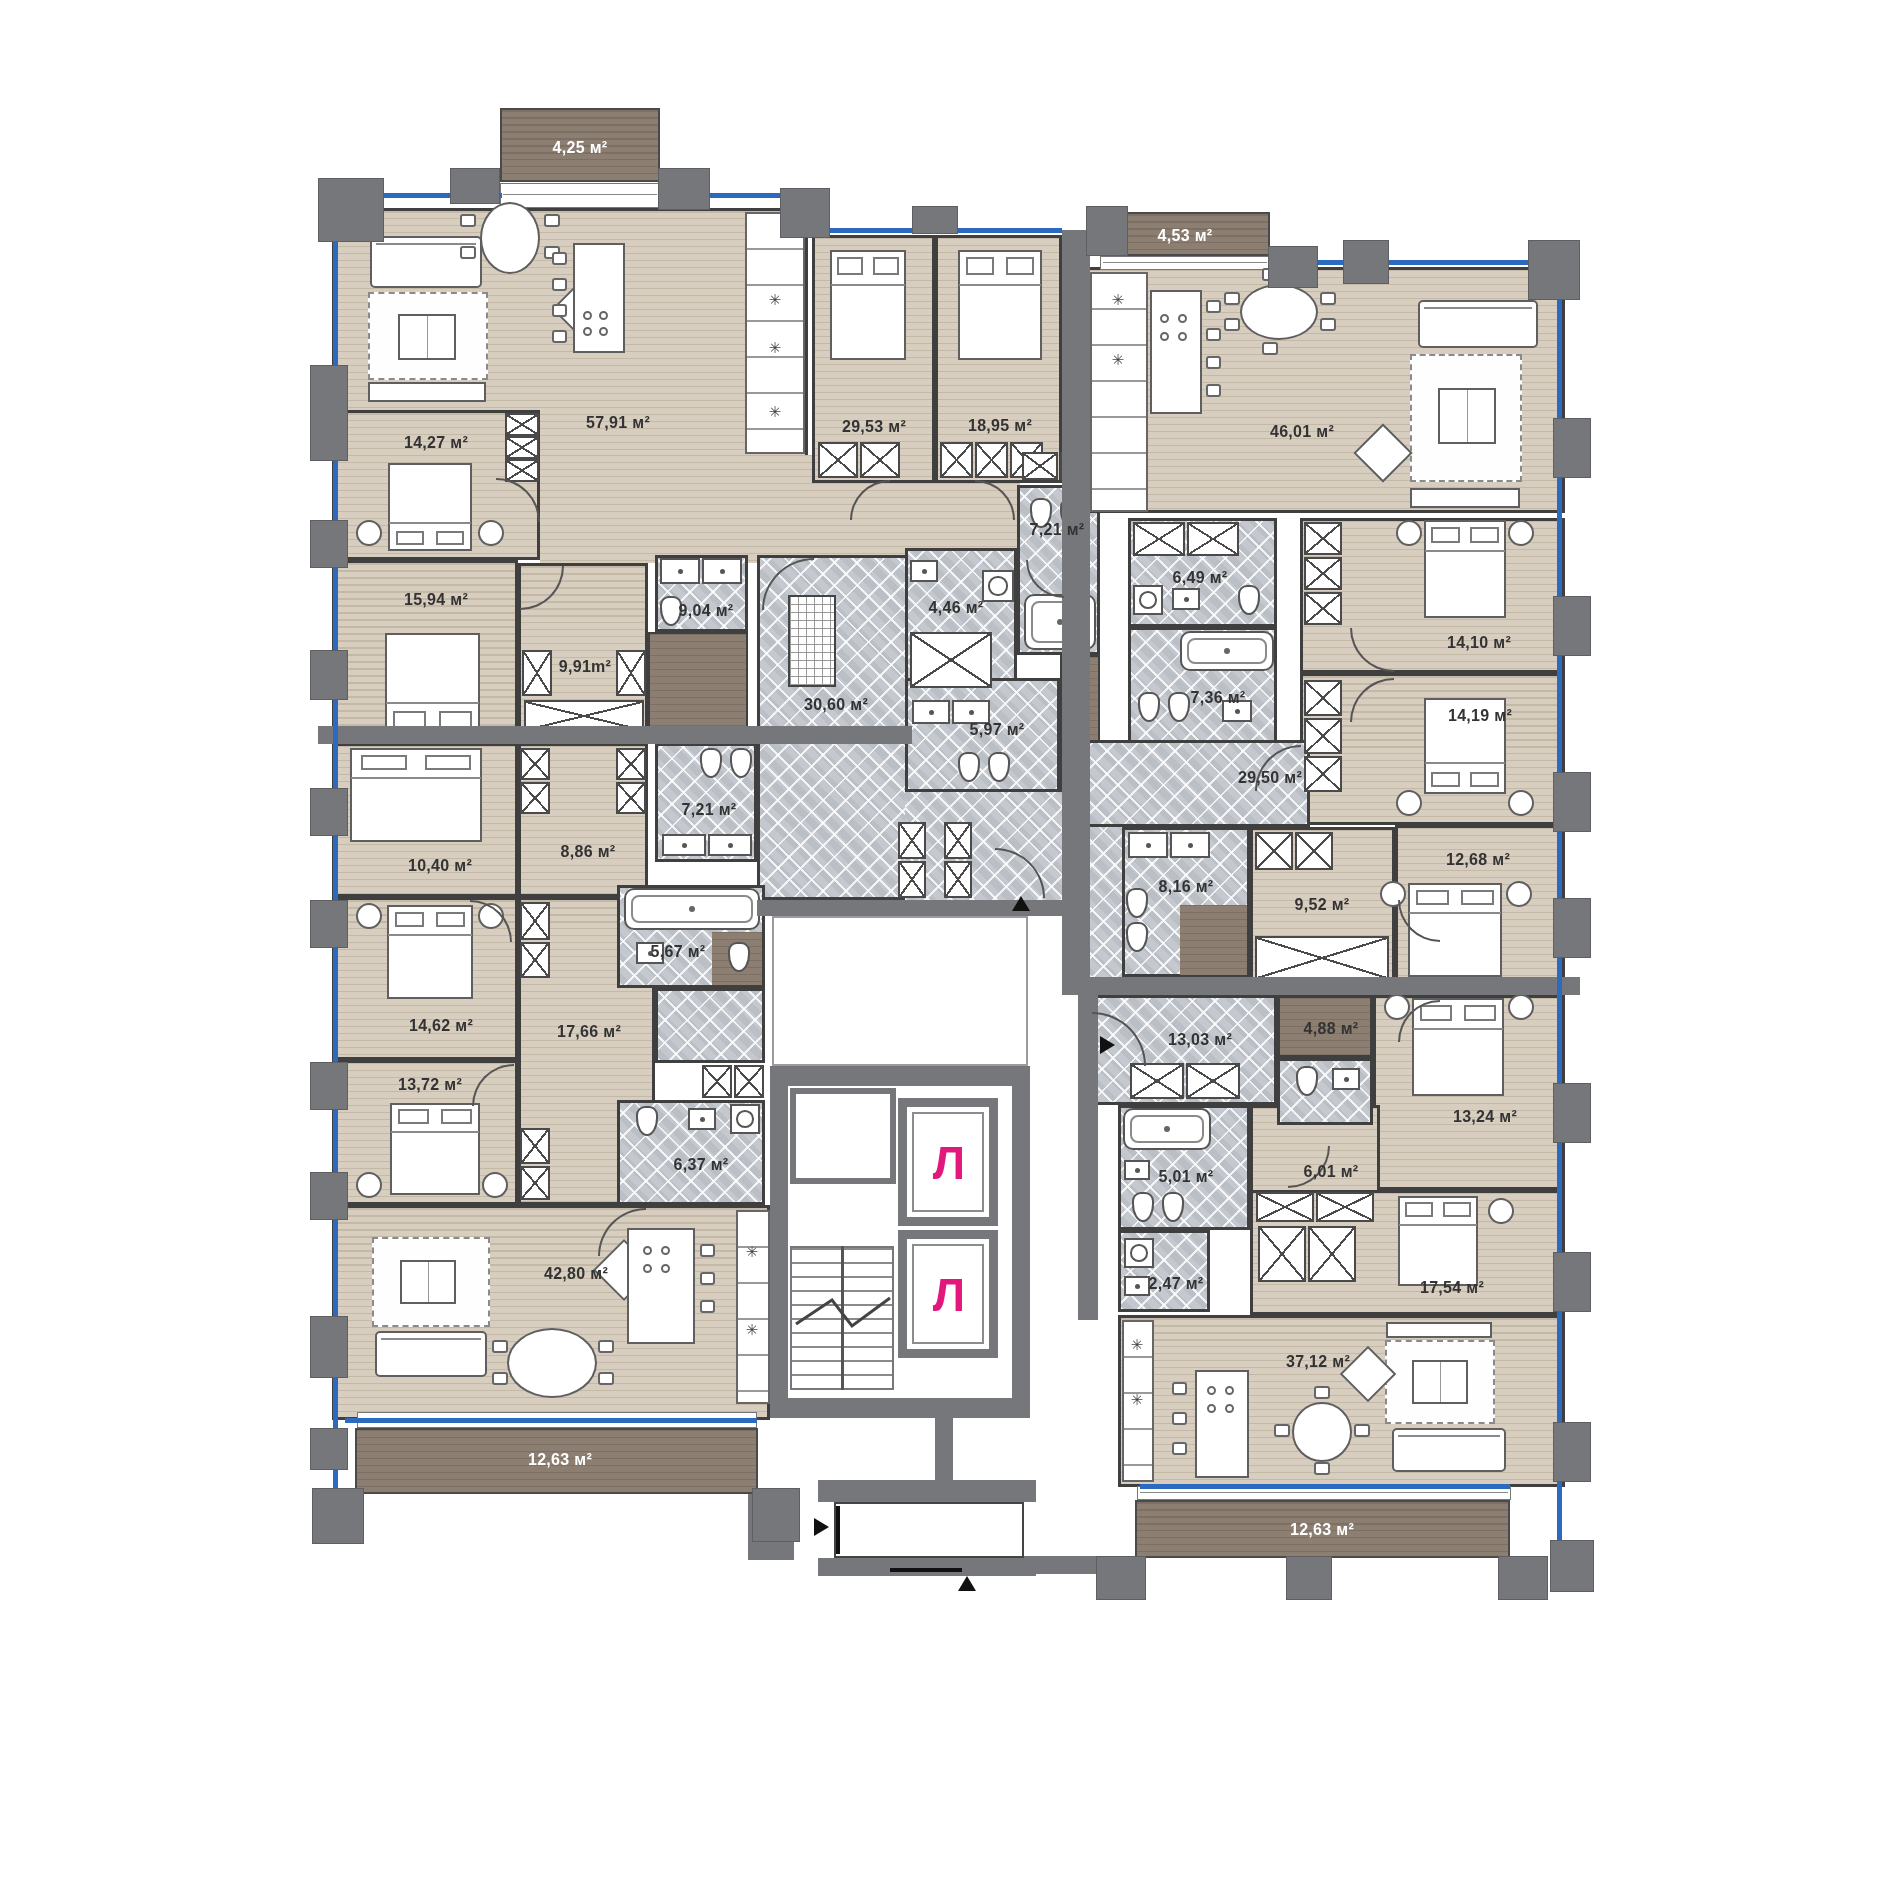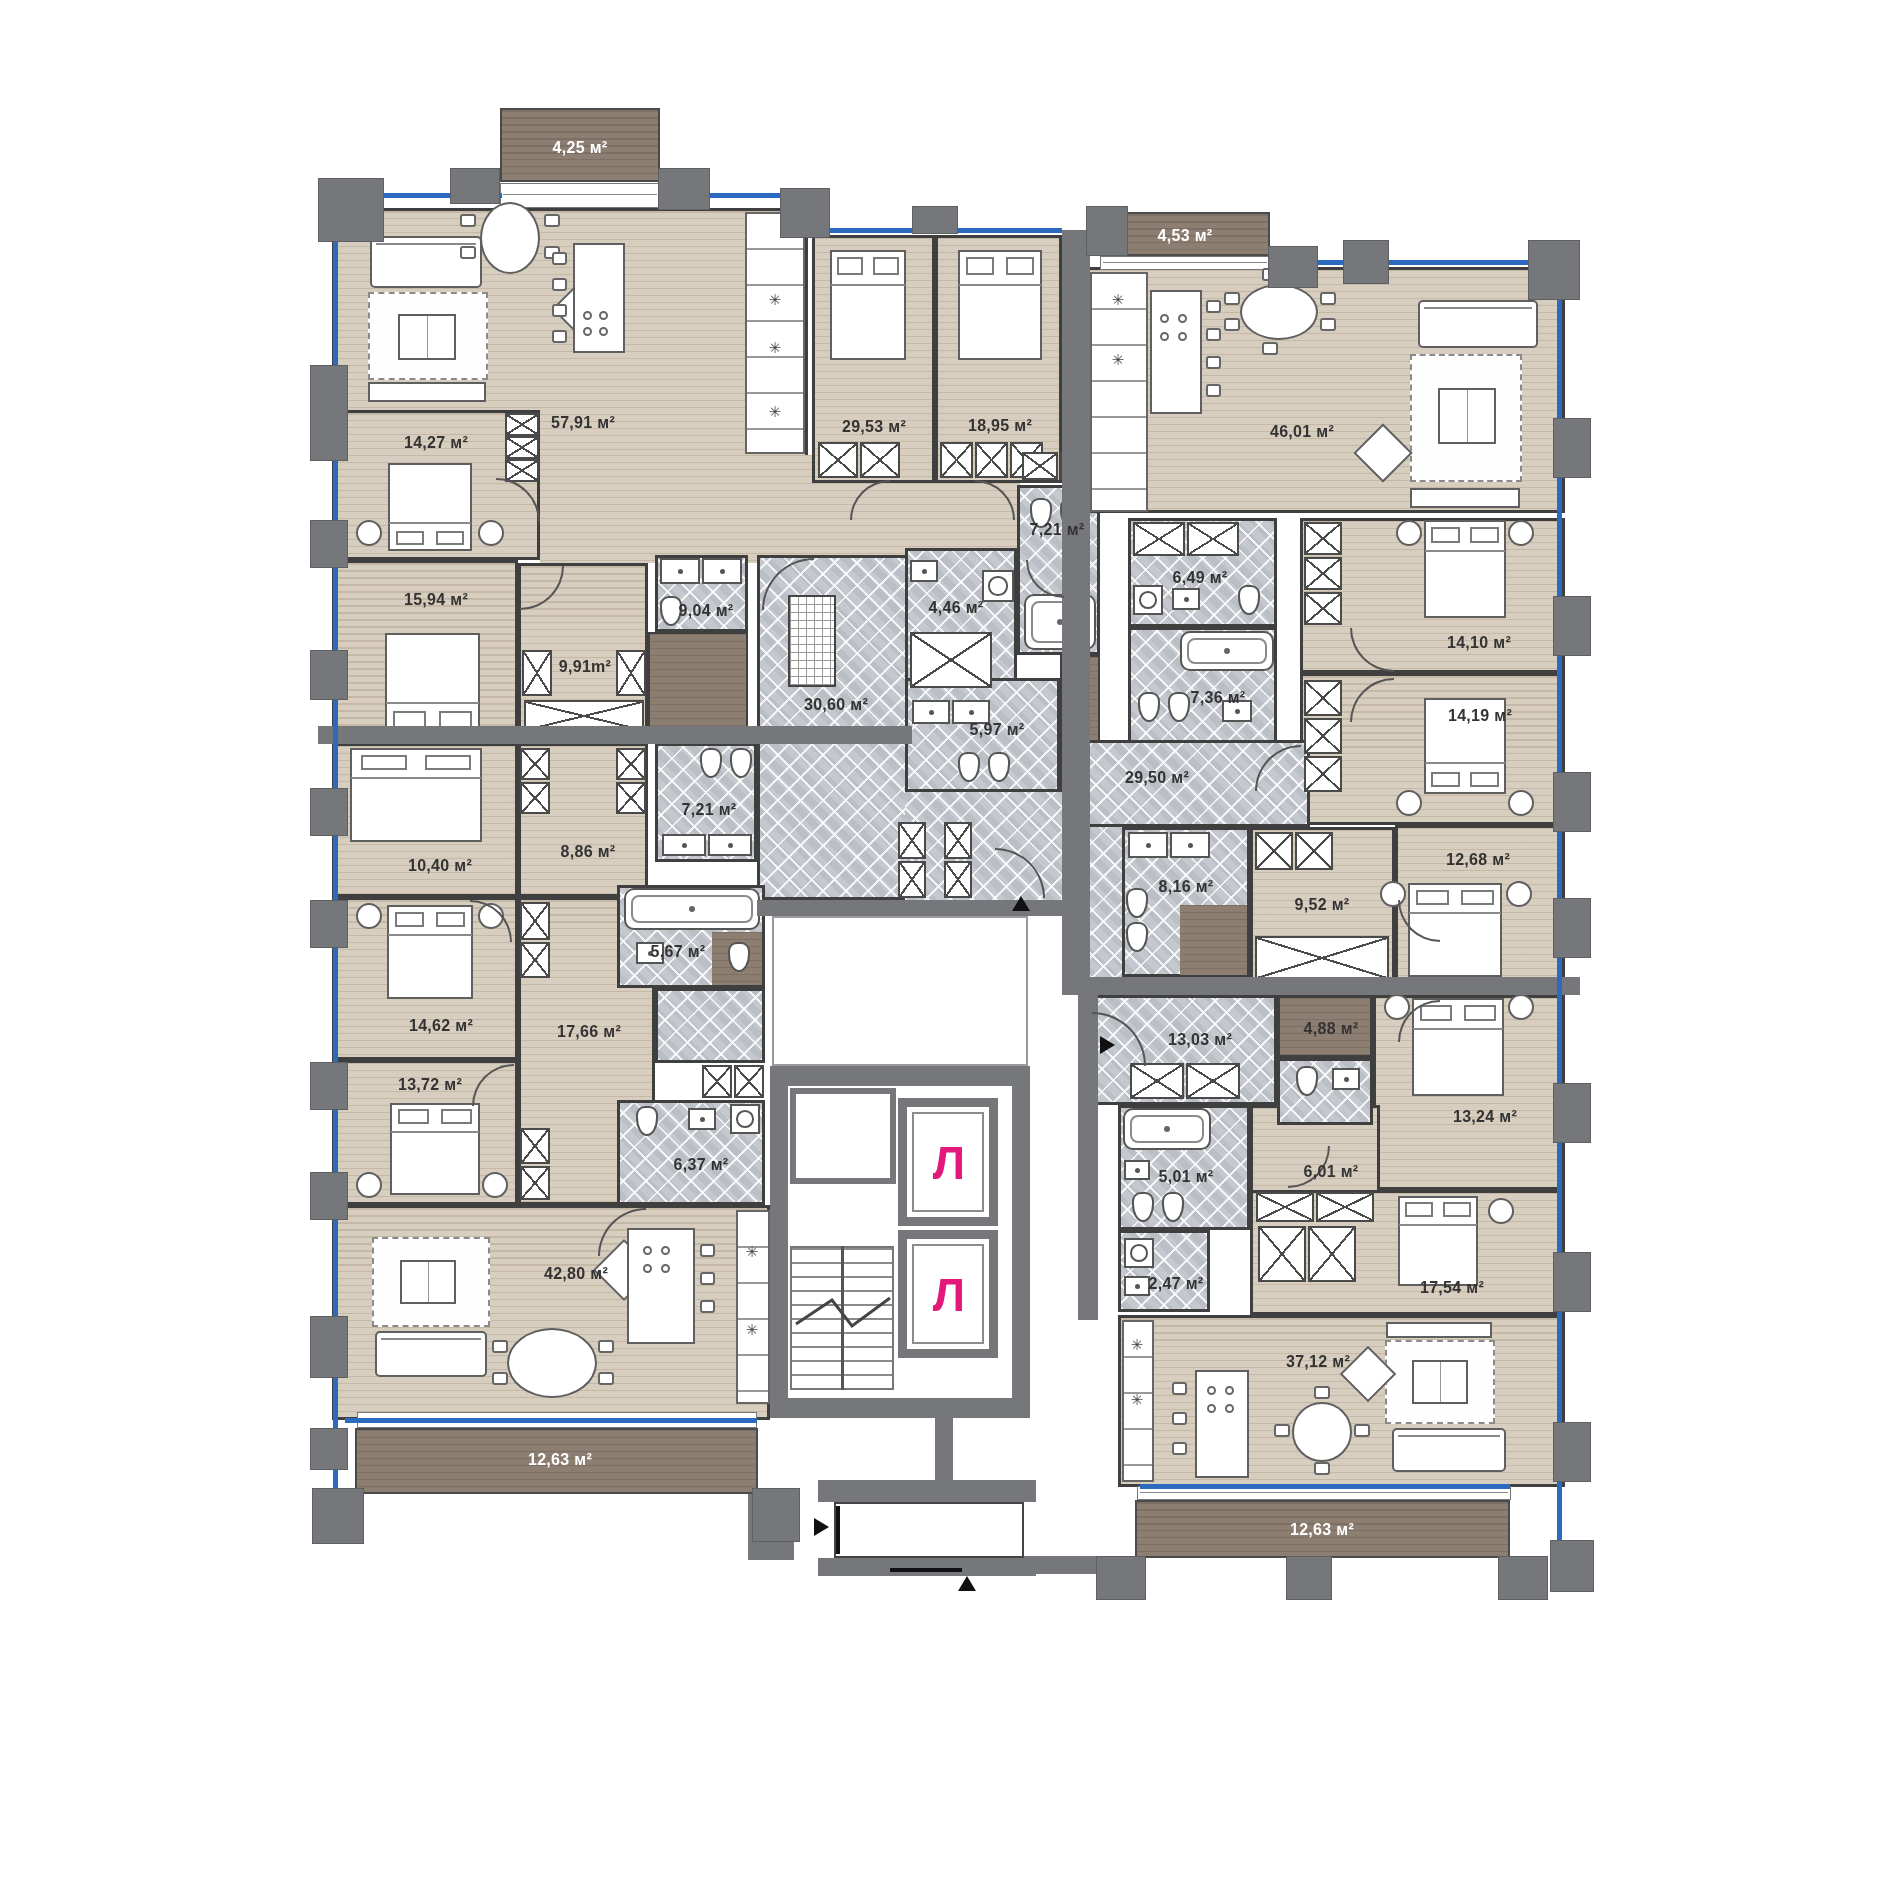--- a/index.html
+++ b/index.html
@@ -500,21 +500,21 @@
   <div class="dr tl" style="left:1398px;top:1000px;width:42px;height:42px"></div>
   <div class="dr tr" style="left:1092px;top:1012px;width:54px;height:54px"></div>
   <div class="dr br" style="left:1288px;top:1146px;width:42px;height:42px"></div>
   <div class="dr tr" style="left:995px;top:848px;width:50px;height:50px"></div>
   <div class="aru" style="left:1012px;top:896px"></div>
   <div class="arr" style="left:1100px;top:1036px"></div>
   <div class="arr" style="left:814px;top:1518px"></div>
   <div class="aru" style="left:958px;top:1576px"></div>
 
   <div class="lbl wh" style="left:580px;top:148px">4,25 м²</div>
-  <div class="lbl" style="left:583px;top:423px">57,91 м²</div>
+  <div class="lbl" style="left:618px;top:423px">57,91 м²</div>
   <div class="lbl" style="left:436px;top:443px">14,27 м²</div>
   <div class="lbl" style="left:436px;top:600px">15,94 м²</div>
   <div class="lbl" style="left:585px;top:667px">9,91m²</div>
   <div class="lbl" style="left:706px;top:611px">9,04 м²</div>
   <div class="lbl" style="left:836px;top:705px">30,60 м²</div>
   <div class="lbl" style="left:874px;top:427px">29,53 м²</div>
   <div class="lbl" style="left:1000px;top:426px">18,95 м²</div>
   <div class="lbl" style="left:1057px;top:530px">7,21 м²</div>
   <div class="lbl" style="left:956px;top:608px">4,46 м²</div>
   <div class="lbl" style="left:997px;top:730px">5,97 м²</div>
@@ -527,21 +527,21 @@
   <div class="lbl" style="left:430px;top:1085px">13,72 м²</div>
   <div class="lbl" style="left:701px;top:1165px">6,37 м²</div>
   <div class="lbl" style="left:576px;top:1274px">42,80 м²</div>
   <div class="lbl wh" style="left:560px;top:1460px">12,63 м²</div>
   <div class="lbl wh" style="left:1185px;top:236px">4,53 м²</div>
   <div class="lbl" style="left:1302px;top:432px">46,01 м²</div>
   <div class="lbl" style="left:1200px;top:578px">6,49 м²</div>
   <div class="lbl" style="left:1218px;top:698px">7,36 м²</div>
   <div class="lbl" style="left:1479px;top:643px">14,10 м²</div>
   <div class="lbl" style="left:1480px;top:716px">14,19 м²</div>
-  <div class="lbl" style="left:1157px;top:778px">29,50 м²</div>
+  <div class="lbl" style="left:1270px;top:778px">29,50 м²</div>
   <div class="lbl" style="left:1186px;top:887px">8,16 м²</div>
   <div class="lbl" style="left:1322px;top:905px">9,52 м²</div>
   <div class="lbl" style="left:1478px;top:860px">12,68 м²</div>
   <div class="lbl" style="left:1200px;top:1040px">13,03 м²</div>
   <div class="lbl" style="left:1331px;top:1029px">4,88 м²</div>
   <div class="lbl" style="left:1485px;top:1117px">13,24 м²</div>
   <div class="lbl" style="left:1186px;top:1177px">5,01 м²</div>
   <div class="lbl" style="left:1331px;top:1172px">6,01 м²</div>
   <div class="lbl" style="left:1176px;top:1284px">2,47 м²</div>
   <div class="lbl" style="left:1452px;top:1288px">17,54 м²</div>

